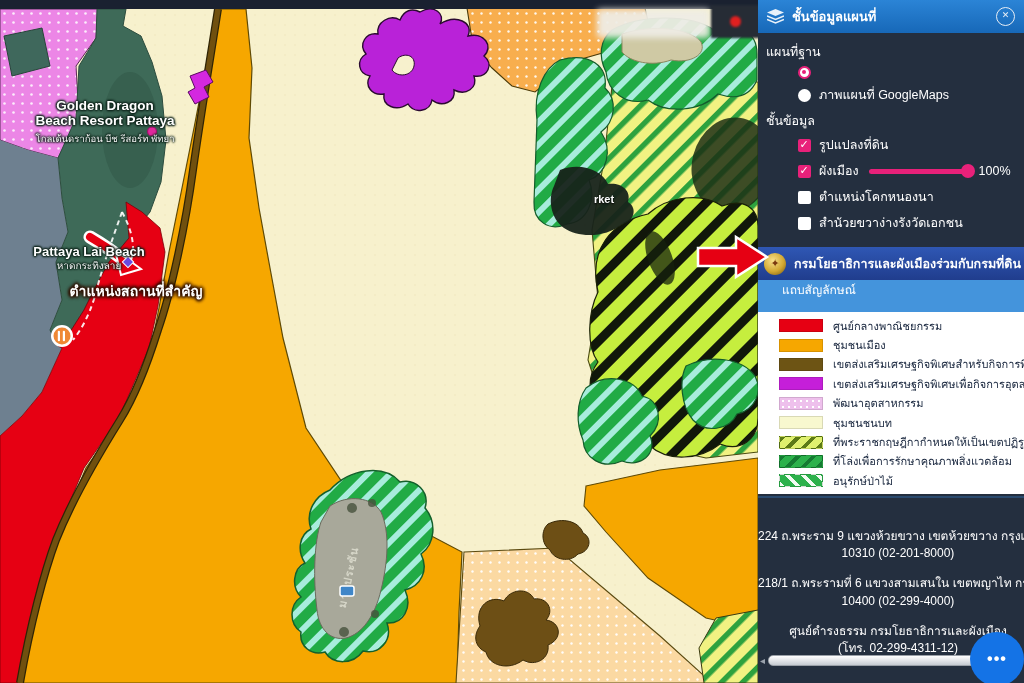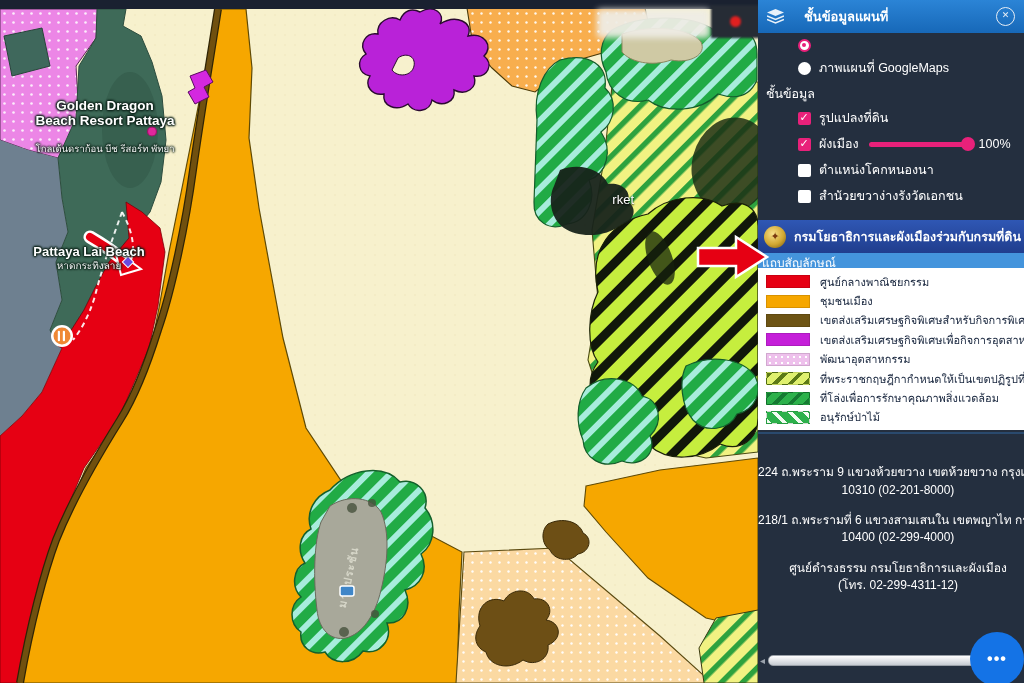--- a/index.html
+++ b/index.html
@@ -8,38 +8,38 @@
     background:#1a2130;
     font-family:"Liberation Sans","DejaVu Sans",sans-serif;
     -webkit-font-smoothing:antialiased;
   }
   
   .map-wrap{position:absolute;left:0;top:0;width:758px;height:683px;overflow:hidden;}
   .map-wrap svg{display:block;}
   .map-label{position:absolute;color:#fff;text-align:center;line-height:1.12;
     text-shadow:0 0 3px #10251c,0 1px 2px #10251c,0 -1px 2px #10251c,1px 0 2px #10251c,-1px 0 2px #10251c;}
   .lbl-resort{left:10px;top:98px;width:190px;font-size:13.5px;font-weight:bold;}
-  .lbl-resort .th{font-size:9.5px;font-weight:normal;opacity:.95;margin-top:16px;}
+  .lbl-resort .th{font-size:9.5px;font-weight:normal;opacity:.95;margin-top:6px;}
   .lbl-beach{left:14px;top:245px;width:150px;font-size:13px;font-weight:bold;}
   .lbl-beach .th{font-size:10px;font-weight:normal;opacity:.95;}
   .lbl-important{left:36px;top:284px;width:200px;font-size:14px;font-weight:bold;
     text-shadow:0 0 4px #301000,0 2px 3px #301000,0 -2px 3px #301000,2px 0 3px #301000,-2px 0 3px #301000;}
-  .lbl-market{left:574px;top:193px;width:60px;font-size:13px;text-align:right;text-shadow:0 1px 2px #000;}
+  .lbl-market{left:574px;top:193px;width:60px;font-size:11px;text-align:center;text-shadow:0 1px 2px #000;font-weight:bold;}
   .blur-pill{position:absolute;left:597px;top:9px;width:113px;height:29px;border-radius:4px;
     background:rgba(238,236,229,.95);filter:blur(3px);}
   .blur-box{position:absolute;left:711px;top:5px;width:49px;height:33px;background:#262c35;
     filter:blur(1.2px);display:flex;align-items:center;justify-content:center;}
   .blur-box .dot{width:11px;height:11px;border-radius:50%;background:#e02020;filter:blur(.6px);}
   
   .legend-arrow{position:absolute;left:696px;top:234px;z-index:60;}
   
   .panel{position:absolute;left:758px;top:0;width:266px;height:683px;background:#242f3f;overflow:hidden;z-index:20;}
   .p-header{height:33px;background:linear-gradient(180deg,#2b84d6,#1768b8);display:flex;align-items:center;
     padding:0 9px;color:#fff;}
-  .p-title{font-size:13px;font-weight:bold;margin-left:20px;flex:1;}
+  .p-title{font-size:13px;font-weight:bold;margin-left:8px;flex:1;}
   .layers-ic svg{display:block;}
   .close-btn{width:17px;height:17px;border:1.4px solid #e8eef5;border-radius:50%;color:#e8eef5;
     font-size:9px;line-height:15px;text-align:center;cursor:pointer;}
   .p-body{padding:6px 8px 4px 8px;color:#fff;}
   .sec-label{font-size:12.5px;margin:3px 0 4px 0;}
   .opt-row{display:flex;align-items:center;margin:0 0 6px 32px;font-size:12.5px;cursor:pointer;}
   .opt-row .txt{margin-left:8px;white-space:nowrap;}
   .radio{width:13px;height:13px;border-radius:50%;background:#fff;flex:0 0 13px;box-sizing:border-box;position:relative;}
   .radio.checked{border:2.5px solid #e8217a;background:#fff;}
   .radio.checked::after{content:"";position:absolute;left:2px;top:2px;width:4px;height:4px;border-radius:50%;background:#e8217a;}
@@ -47,22 +47,22 @@
   .cb.checked{background:#e8217a;}
   .cb.checked::after{content:"✓";position:absolute;left:1.5px;top:-1px;color:#fff;font-size:11px;font-weight:bold;}
   .slider{position:relative;width:100px;height:5px;border-radius:3px;background:#e8217a;margin-left:10px;flex:0 0 100px;cursor:pointer;}
   .slider .knob{position:absolute;right:-6px;top:-4.5px;width:14px;height:14px;border-radius:50%;background:#e8217a;}
   .pct{margin-left:10px;font-size:12.5px;}
   .banner{height:33px;background:linear-gradient(180deg,#2f57b4,#203d8d);display:flex;align-items:center;
     padding:0 6px;color:#fff;font-size:12.5px;font-weight:bold;white-space:nowrap;overflow:hidden;margin-top:4px;}
   .emblem{width:22px;height:22px;border-radius:50%;flex:0 0 22px;margin-right:8px;
     background:radial-gradient(circle at 40% 35%,#f8e08a,#d2a832 55%,#7a5a10 95%);
     display:flex;align-items:center;justify-content:center;color:#7a3a10;font-size:11px;}
-  .legend-bar{height:15px;background:#4494dc;color:#fff;font-size:12px;line-height:21px;padding-left:4px;}
-  .legend{background:#fff;padding:4px 0 3px 0;}
+  .legend-bar{height:32px;background:#4494dc;color:#fff;font-size:12px;line-height:21px;padding-left:24px;}
+  .legend{background:#fff;padding:4px 0 3px 13px;}
   .lrow{display:flex;align-items:center;height:19.4px;padding-left:8px;}
   .sw{width:44px;height:13px;flex:0 0 44px;margin-right:10px;border:1px solid rgba(0,0,0,.12);box-sizing:border-box;}
   .llabel{font-size:11px;color:#16243c;white-space:nowrap;overflow:hidden;}
   .sw1{background:#e60013}
   .sw2{background:#f6a700}
   .sw3{background-color:#f3e6bd;background-image:radial-gradient(#fff 1px,transparent 1.3px);background-size:6px 6px;}
   .sw4{background:#6d5414}
   .sw5{background:#c51fd9}
   .sw6{background-color:#eec0ec;background-image:radial-gradient(#fff 1px,transparent 1.3px);background-size:6px 6px;}
   .sw7{background:#f8f8cf}
@@ -197,20 +197,21 @@
 
   <div class="map-label lbl-resort">
     <div>Golden Dragon</div>
     <div>Beach Resort Pattaya</div>
     <div class="th">โกลเด้นดราก้อน บีช รีสอร์ท พัทยา</div>
   </div>
   <div class="map-label lbl-beach">
     <div>Pattaya Lai Beach</div>
     <div class="th">หาดกระทิงลาย</div>
   </div>
+  <div class="map-label lbl-important">ตำแหน่งสถานที่สำคัญ</div>
   <div class="map-label lbl-market">rket</div>
 
   <div class="blur-pill"></div>
   <div class="blur-box">
       <span class="dot"></span>
     </div>
 </div>
 
 <svg class="legend-arrow" width="74" height="46" viewBox="0 0 74 46">
   <polygon points="2,14 40,14 40,3 71,23 40,43 40,32 2,32" fill="#e60013" stroke="#fff" stroke-width="2.5"></polygon>
@@ -223,20 +224,21 @@
         <path d="M8.5,0 L17,3.5 8.5,7 0,3.5 Z" fill="#eaf2fa"></path>
         <path d="M0,7 L8.5,10.5 17,7" fill="none" stroke="#eaf2fa" stroke-width="1.6"></path>
         <path d="M0,10.5 L8.5,14 17,10.5" fill="none" stroke="#eaf2fa" stroke-width="1.6"></path>
       </svg>
     </span>
     <span class="p-title">ชั้นข้อมูลแผนที่</span>
     <span class="close-btn">✕</span>
   </div>
 
   <div class="p-body">
+    <div class="sec-label">แผนที่ฐาน</div>
     <label class="opt-row">
       <span class="radio checked"></span>
     </label>
     <label class="opt-row">
       <span class="radio"></span>
       <span class="txt">ภาพแผนที่ GoogleMaps</span>
     </label>
 
     <div class="sec-label">ชั้นข้อมูล</div>
     <label class="opt-row">
@@ -281,20 +283,24 @@
         <span class="sw sw4"></span>
         <span class="llabel">เขตส่งเสริมเศรษฐกิจพิเศษสำหรับกิจการพิเศษ</span>
       </div>
     <div class="lrow">
         <span class="sw sw5"></span>
         <span class="llabel">เขตส่งเสริมเศรษฐกิจพิเศษเพื่อกิจการอุตสาหกรรม</span>
       </div>
     <div class="lrow">
         <span class="sw sw6"></span>
         <span class="llabel">พัฒนาอุตสาหกรรม</span>
+      </div>
+    <div class="lrow">
+        <span class="sw sw7"></span>
+        <span class="llabel">ชุมชนชนบท</span>
       </div>
     <div class="lrow">
         <span class="sw sw9"></span>
         <span class="llabel">ที่พระราชกฤษฎีกากำหนดให้เป็นเขตปฏิรูปที่ดิน</span>
       </div>
     <div class="lrow">
         <span class="sw sw10"></span>
         <span class="llabel">ที่โล่งเพื่อการรักษาคุณภาพสิ่งแวดล้อม</span>
       </div>
     <div class="lrow">

